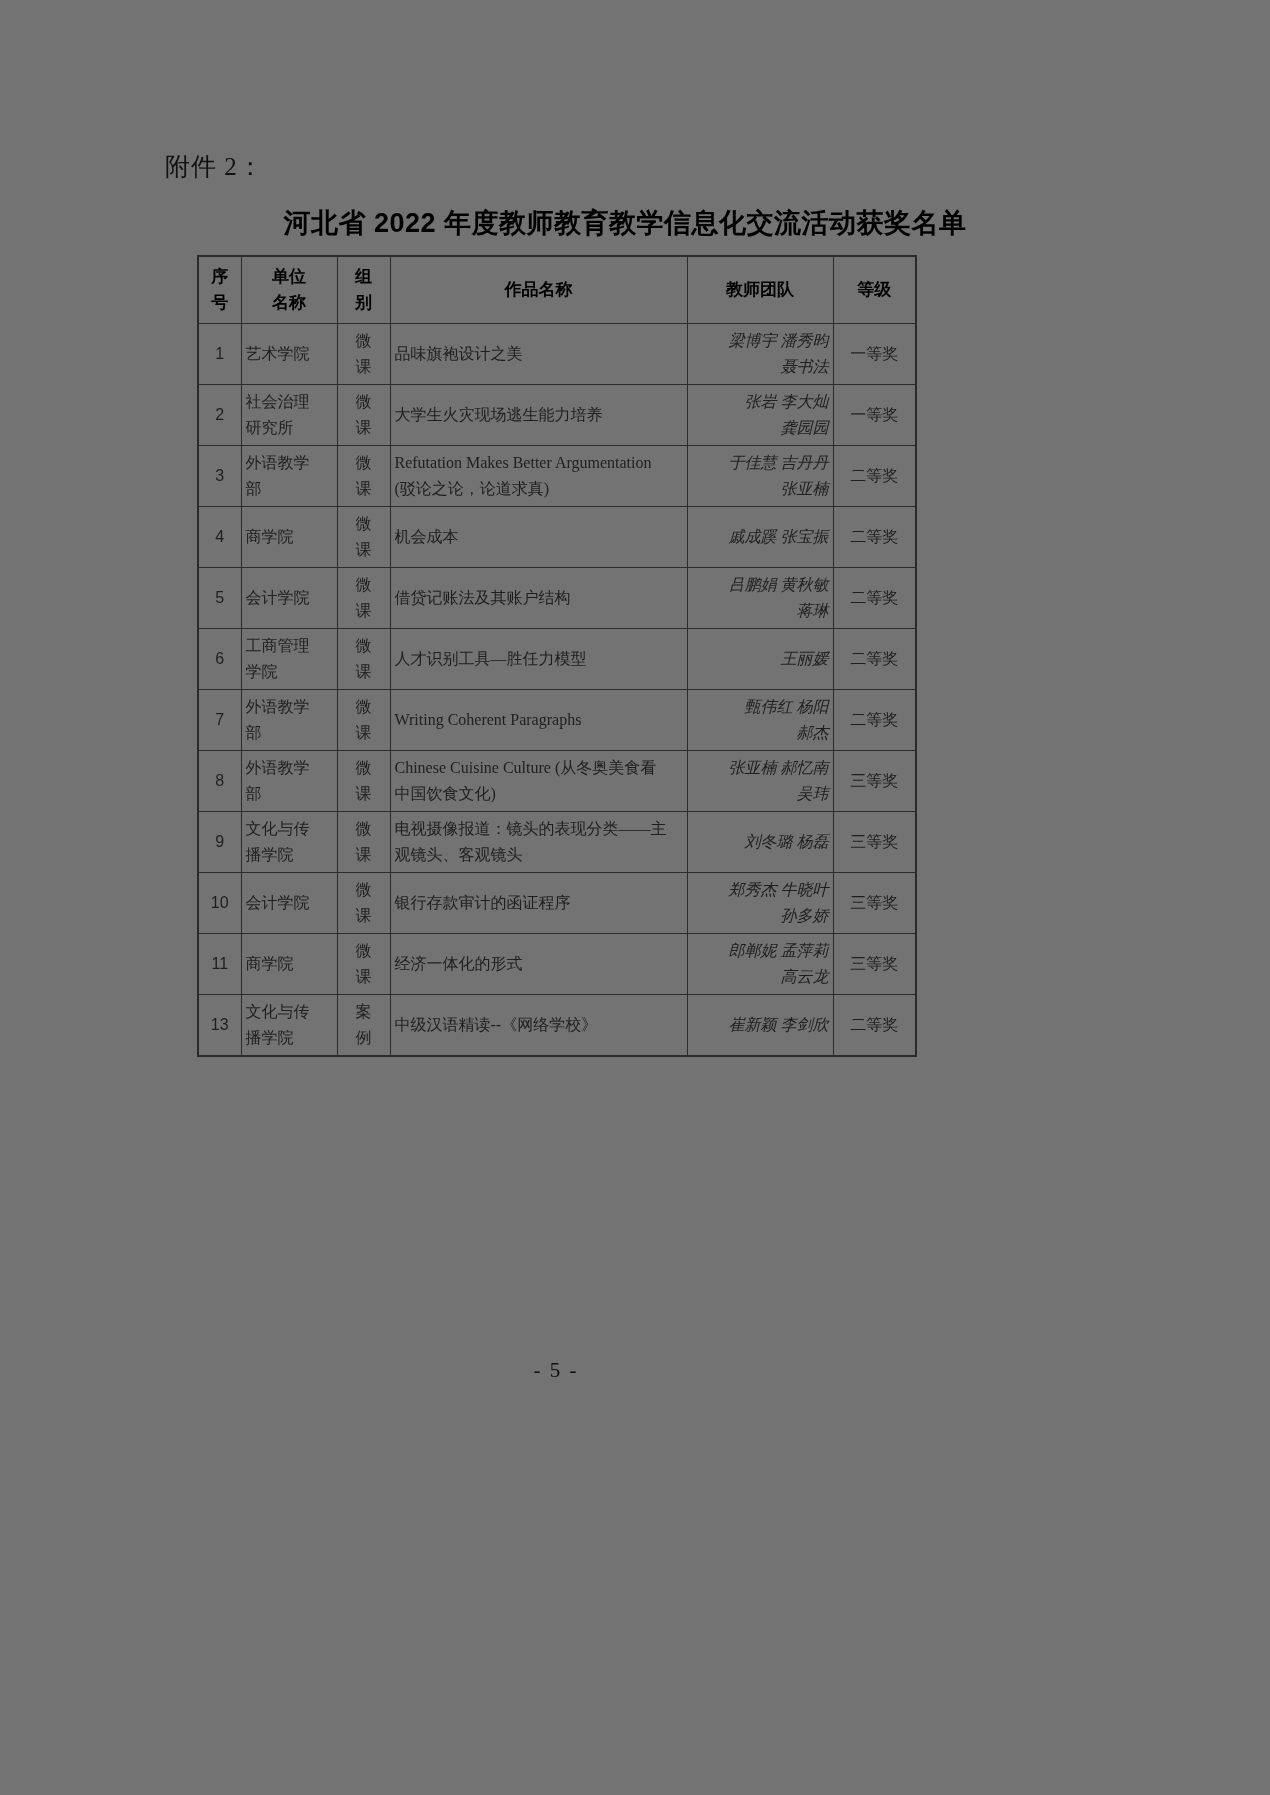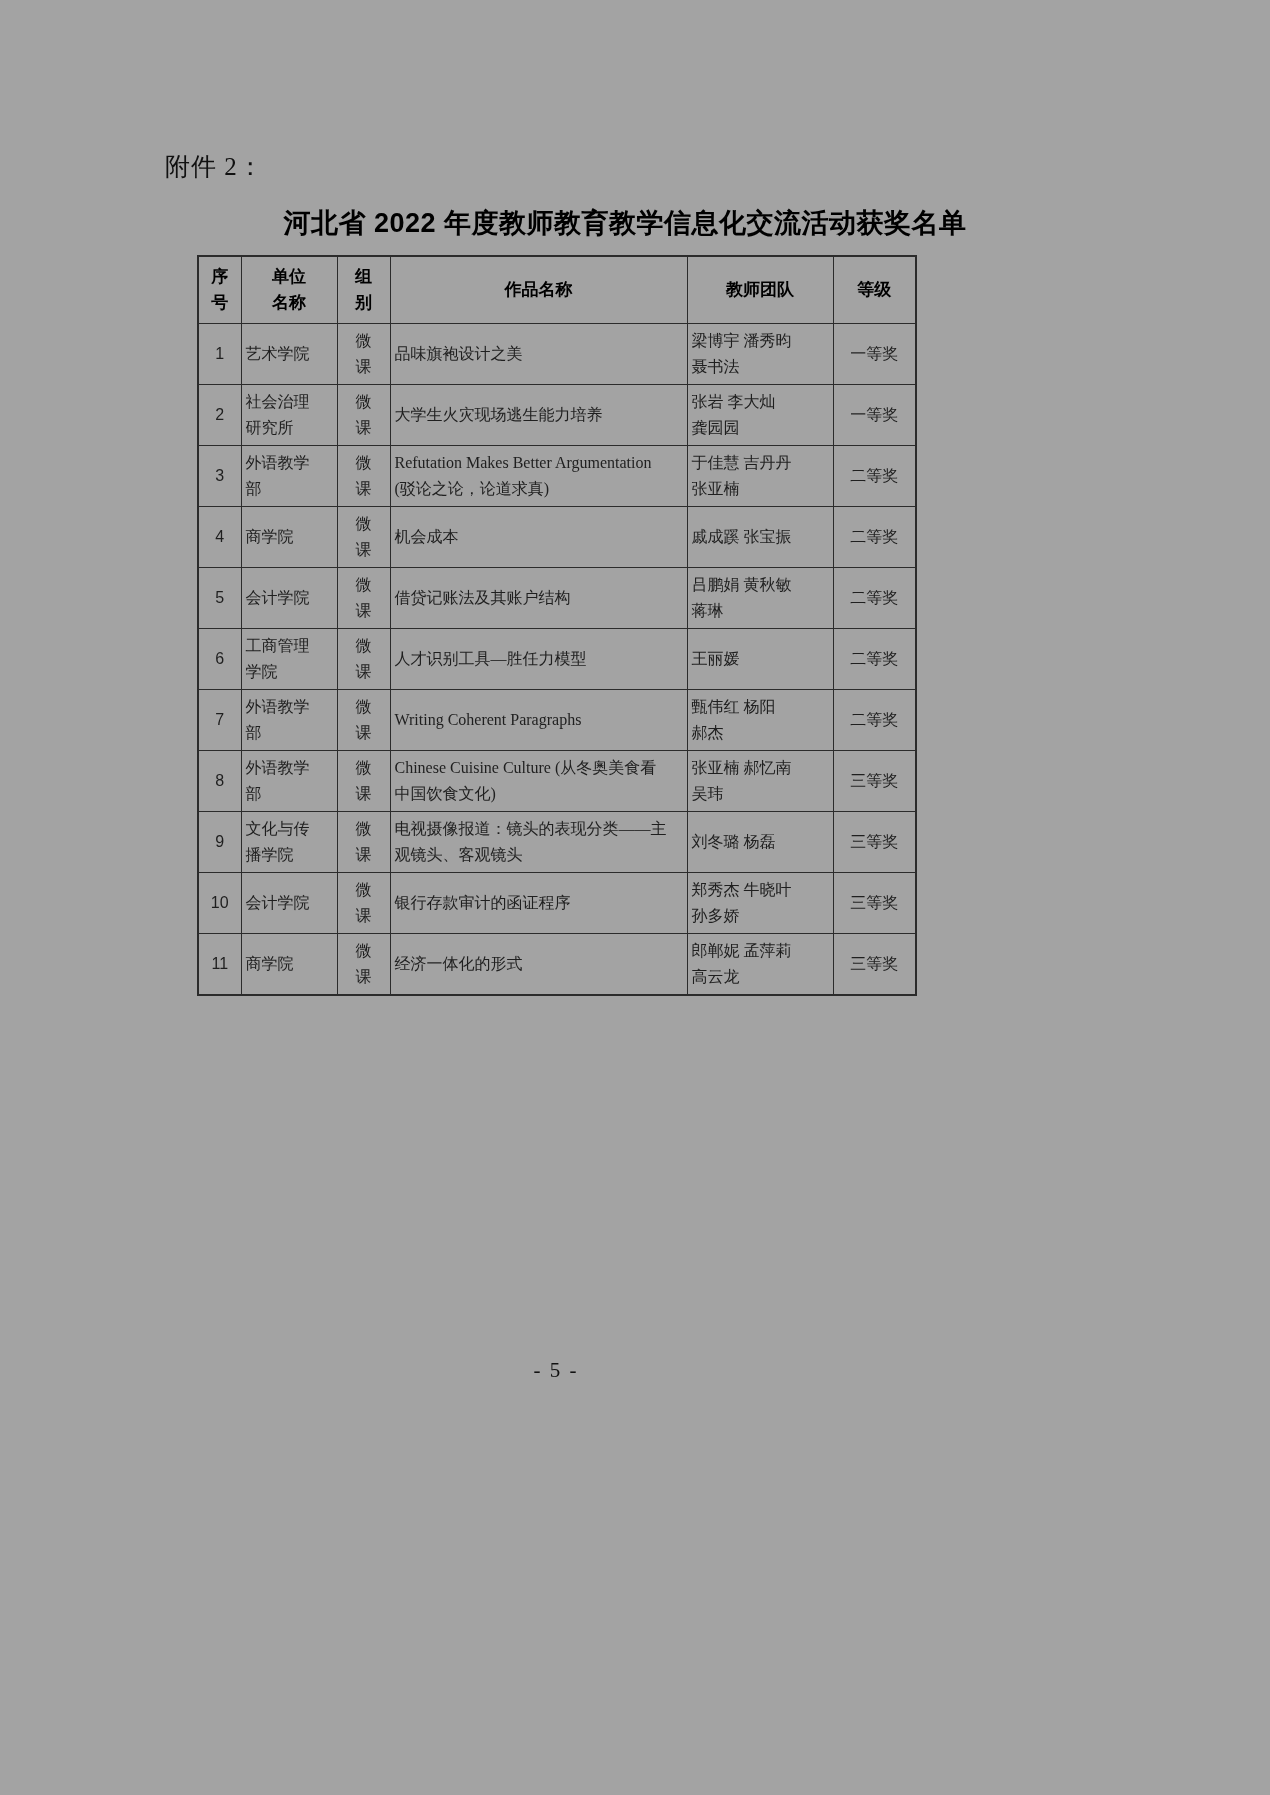--- a/index.html
+++ b/index.html
@@ -4,21 +4,21 @@
 <style>
   html, body {
     margin: 0;
     padding: 0;
     background: #ffffff;
   }
   .page {
     position: relative;
     width: 1270px;
     height: 1795px;
-    background: #a3a3a3;
+    background: #737373;
     overflow: hidden;
     color: #1f1f1f;
     font-family: "Liberation Serif", "DejaVu Serif", serif;
   }
   .attachment {
     position: absolute;
     left: 165px;
     top: 150px;
     font-size: 25px;
     letter-spacing: 1px;
@@ -71,21 +71,21 @@
   }
   td.c-seq {
     text-align: center;
     vertical-align: bottom;
     padding-bottom: 7px;
     font-family: "Liberation Sans", "DejaVu Sans", sans-serif;
   }
   td.c-unit { text-align: left; padding-left: 10px; padding-right: 5px; margin-left: 33px; }
   td.c-group { text-align: center; }
   td.c-work { text-align: left; padding-left: 10px; padding-right: 4px; }
-  td.c-team { text-align: left; padding-left: 10px; padding-right: 4px; }
+  td.c-team { text-align: right; padding-left: 10px; padding-right: 4px; font-style: italic; }
   td.c-grade { text-align: center; }
   .page-number {
     position: absolute;
     left: 197px;
     width: 718px;
     top: 1358px;
     text-align: center;
     font-size: 21px;
     letter-spacing: 2px;
     color: #111;
@@ -234,20 +234,30 @@
           <tr>
     <td class="c-seq">11</td>
     <td class="c-unit">商学院</td>
     <td class="c-group">微
 课</td>
     <td class="c-work">经济一体化的形式</td>
     <td class="c-team">郎郸妮 孟萍莉
 高云龙</td>
     <td class="c-grade">三等奖</td>
   </tr>
+          <tr>
+    <td class="c-seq">13</td>
+    <td class="c-unit">文化与传
+播学院</td>
+    <td class="c-group">案
+例</td>
+    <td class="c-work">中级汉语精读--《网络学校》</td>
+    <td class="c-team">崔新颖 李剑欣</td>
+    <td class="c-grade">二等奖</td>
+  </tr>
         </tbody>
     </table>
 
   </div>
 
   <div class="page-number">- 5 -</div>
 
 </div>
 
 </body></html>

